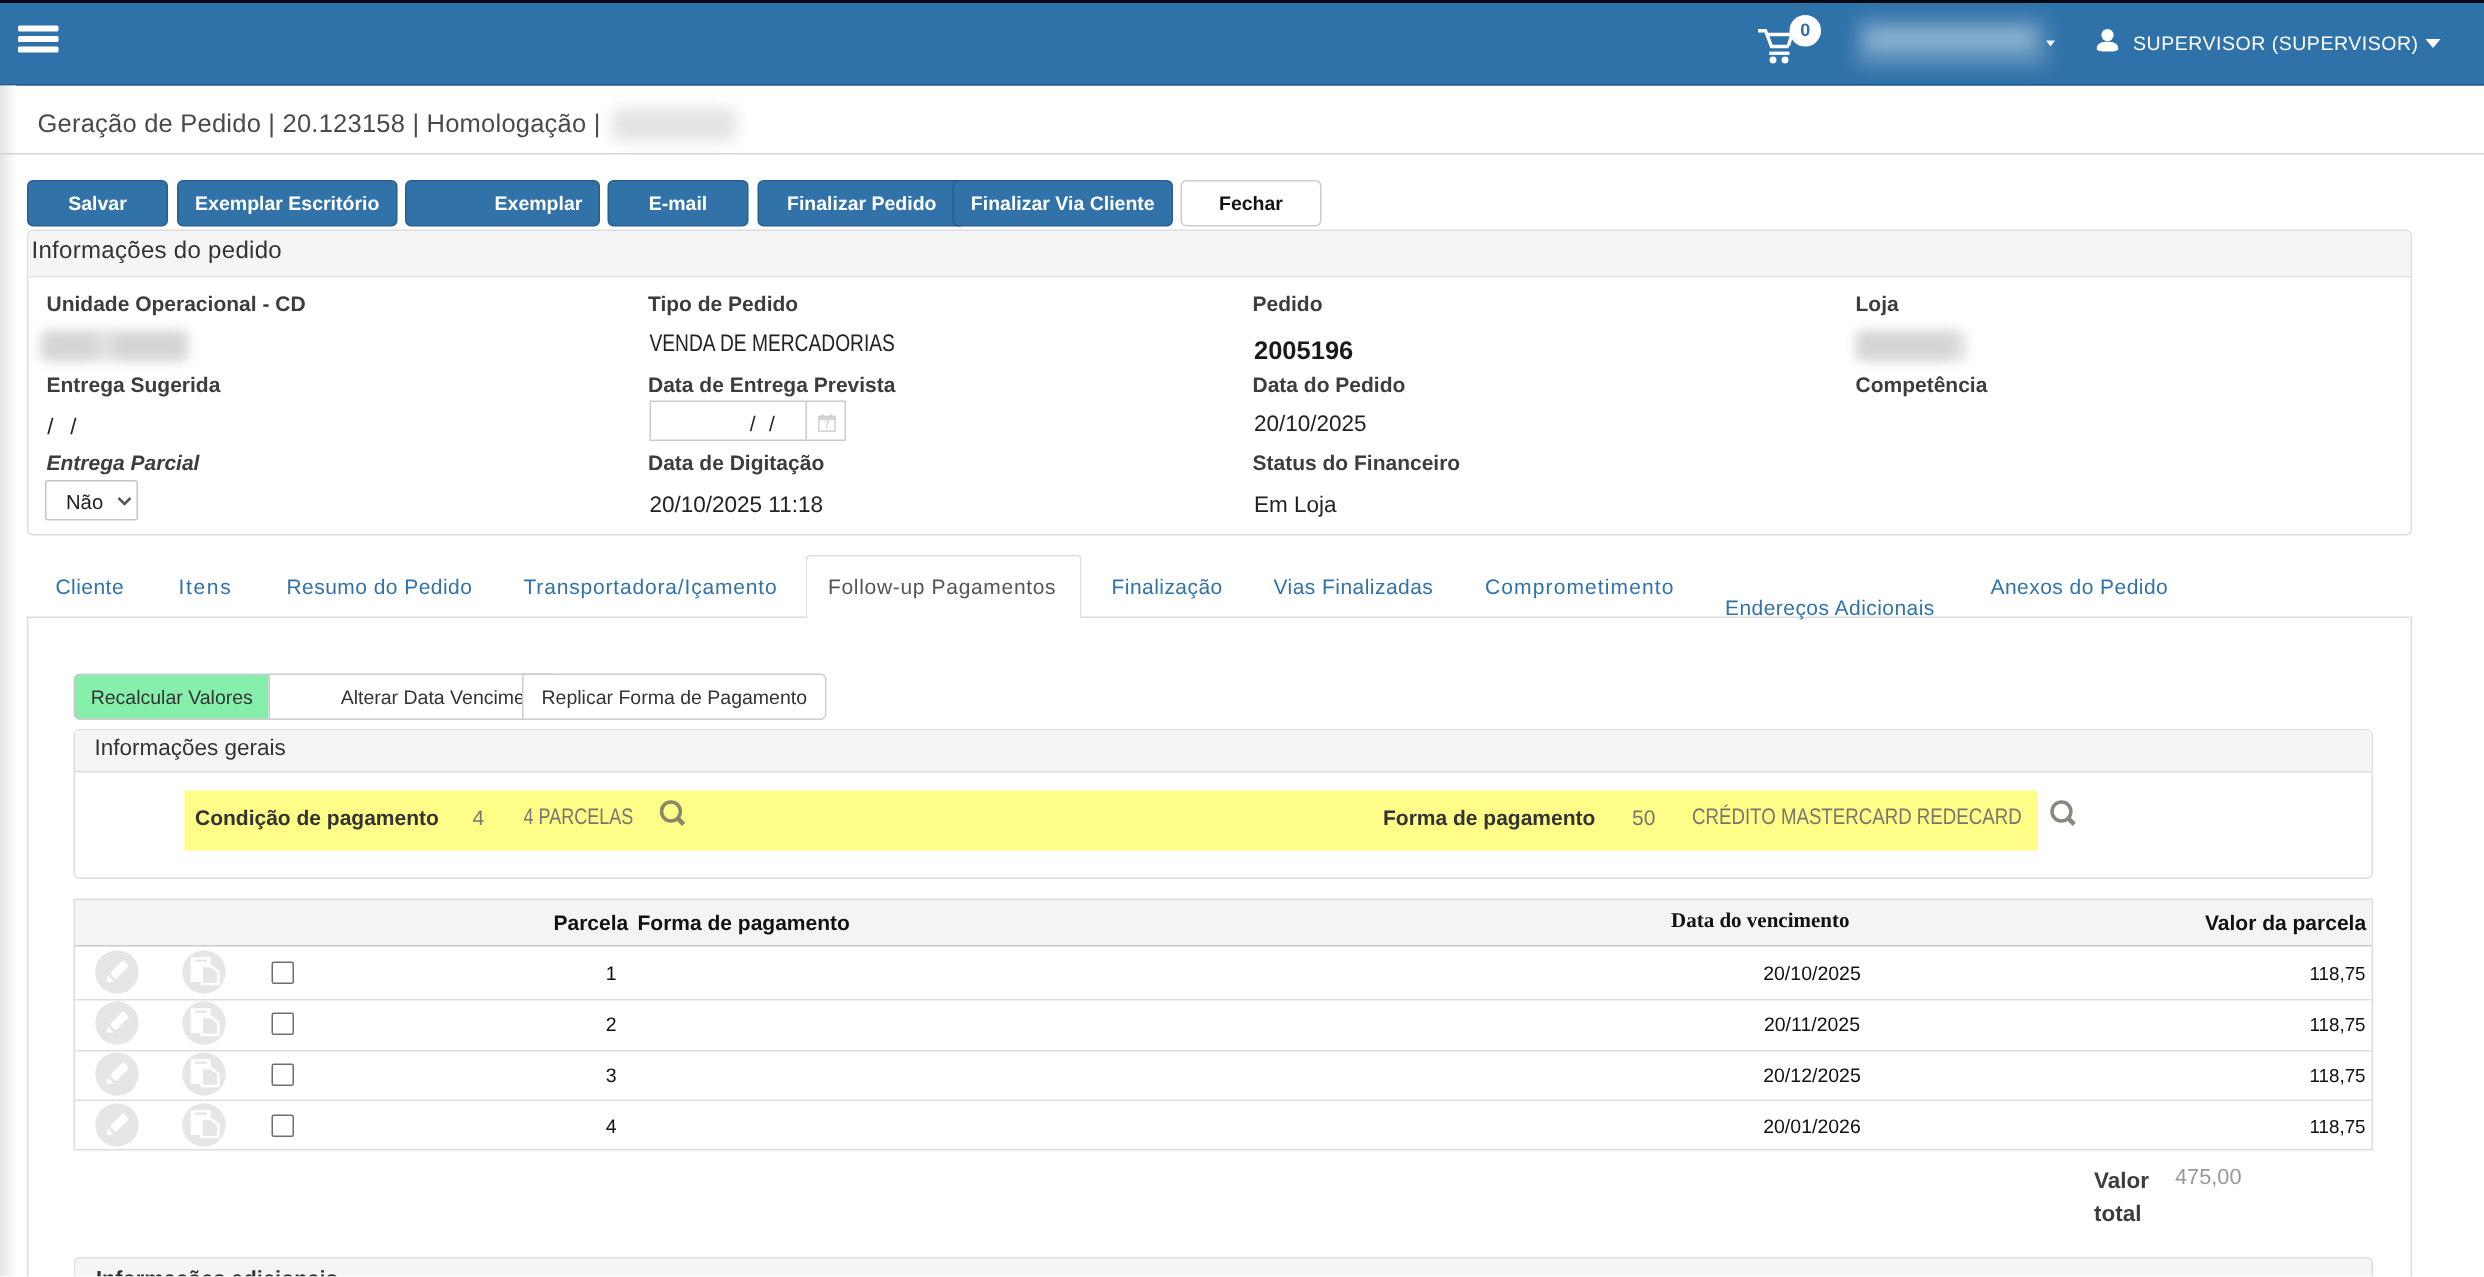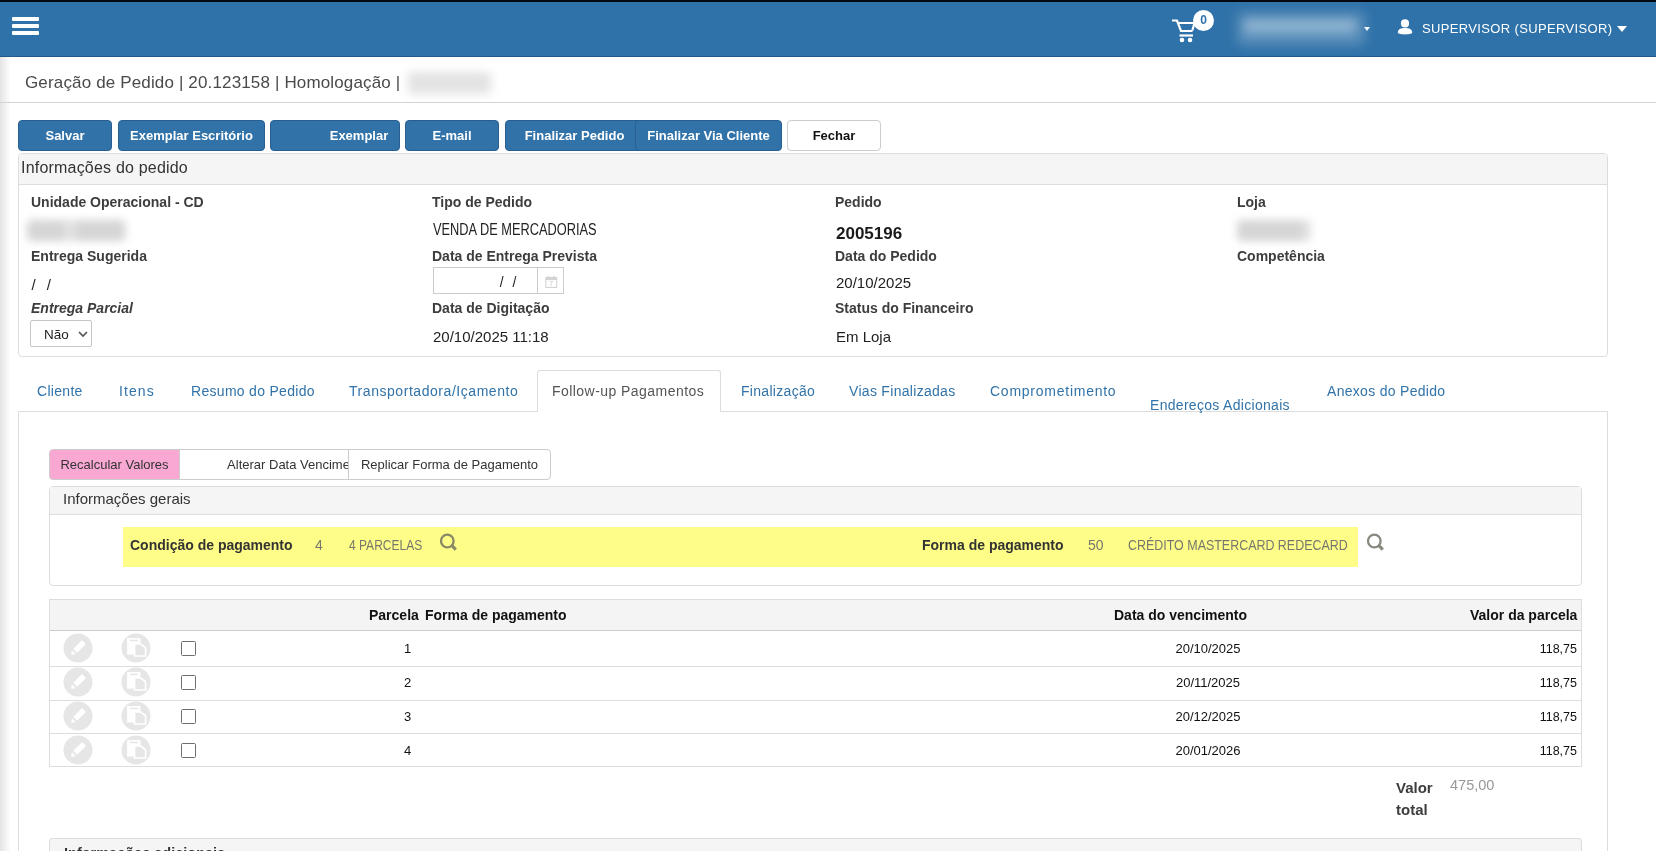--- a/index.html
+++ b/index.html
@@ -117,21 +117,21 @@
 
   <div class="abs" style="left:537px;top:370px;width:184px;height:42px;background:#fff;border:1px solid #ddd;border-bottom:none;border-radius:3px 3px 0 0;"></div>
   <div class="abs" style="left:552px;top:383px;font-size:14px;color:#555;letter-spacing:.45px;">Follow-up Pagamentos</div>
   <div class="tab" style="left:741px;">Finalização</div>
   <div class="tab" style="left:849px;">Vias Finalizadas</div>
   <div class="tab" style="left:990px;letter-spacing:.75px;">Comprometimento</div>
   <div class="tab" style="left:1150px;margin-top:14px;">Endereços Adicionais</div>
   <div class="tab" style="left:1327px;">Anexos do Pedido</div>
 
   <div class="abs" style="left:49px;top:449px;width:502px;height:31px;"></div>
-  <div class="abs" style="left:49px;top:449px;width:131px;height:31px;border:1px solid #ccc;border-radius:4px 0 0 4px;background:#f9a8d4;font-size:13px;color:#333;text-align:center;line-height:29px;">Recalcular Valores</div>
+  <div class="abs" style="left:49px;top:449px;width:131px;height:31px;border:1px solid #ccc;border-radius:4px 0 0 4px;background:#86efac;font-size:13px;color:#333;text-align:center;line-height:29px;">Recalcular Valores</div>
   <div class="abs" style="left:179px;top:449px;width:190px;height:31px;border:1px solid #ccc;background:#fff;font-size:13px;color:#333;text-align:right;line-height:29px;">Alterar Data Vencimento</div>
   <div class="abs" style="left:348px;top:449px;width:203px;height:31px;border:1px solid #ccc;border-radius:0 4px 4px 0;background:#fff;font-size:13px;color:#333;text-align:center;line-height:29px;">Replicar Forma de Pagamento</div>
 
   <div class="abs" style="left:49px;top:486px;width:1533px;height:100px;border:1px solid #ddd;border-radius:4px;"></div>
   <div class="abs" style="left:50px;top:487px;width:1531px;height:28px;background:#f5f5f5;border-bottom:1px solid #ddd;"></div>
   <div class="abs" style="left:63px;top:490px;font-size:15px;color:#333;">Informações gerais</div>
 
   <div class="abs" style="left:123px;top:527px;width:1235px;height:40px;background:#fdfd87;"></div>
   <div class="abs" style="left:130px;top:537px;font-size:14px;font-weight:bold;color:#333;">Condição de pagamento</div>
   <div class="abs" style="left:315px;top:537px;font-size:14px;color:#77776f;">4</div>
@@ -145,21 +145,21 @@
   <div class="abs" style="left:1128px;top:536px;font-size:15px;color:#77776f;transform:scaleX(.83);transform-origin:0 0;">CRÉDITO MASTERCARD REDECARD</div>
   <svg class="abs" style="left:1366px;top:533px;opacity:.8;" width="19" height="19" viewBox="0 0 19 19">
     <circle cx="8.3" cy="8" r="6.3" fill="none" stroke="#6b6b60" stroke-width="2.3"></circle>
     <line x1="12.9" y1="12.6" x2="16.8" y2="16.6" stroke="#6b6b60" stroke-width="3"></line>
   </svg>
 
   <div class="abs" style="left:49px;top:599px;width:1533px;height:168px;border:1px solid #ddd;"></div>
   <div class="abs" style="left:50px;top:600px;width:1531px;height:31px;background:#f4f4f4;border-bottom:1px solid #ccc;"></div>
   <div class="abs" style="left:369px;top:607px;font-size:14px;font-weight:bold;color:#111;">Parcela</div>
   <div class="abs" style="left:425px;top:607px;font-size:14px;font-weight:bold;color:#111;">Forma de pagamento</div>
-  <div class="abs" style="left:1114px;top:607px;font-size:14px;font-weight:bold;color:#111;">Data do vencimento</div>
+  <div class="abs" style="left:1114px;top:607px;font-size:14px;font-weight:bold;color:#111;font-family:Liberation Serif, serif;">Data do vencimento</div>
   <div class="abs" style="left:1470px;top:607px;font-size:14px;font-weight:bold;color:#111;">Valor da parcela</div>
 
   <div class="abs" style="left:50px;top:666px;width:1531px;height:1px;background:#ddd;"></div>
   <div class="abs" style="left:50px;top:700px;width:1531px;height:1px;background:#ddd;"></div>
   <div class="abs" style="left:50px;top:733px;width:1531px;height:1px;background:#ddd;"></div>
 
   <svg class="abs" style="left:63px;top:633px;" width="30" height="30" viewBox="0 0 30 30">
       <circle cx="15" cy="15" r="14.5" fill="#e6e6e6"></circle>
       <g transform="rotate(45 15 15)">
         <rect x="12.2" y="6.5" width="5.6" height="12.5" rx="1" fill="#fff"></rect>

